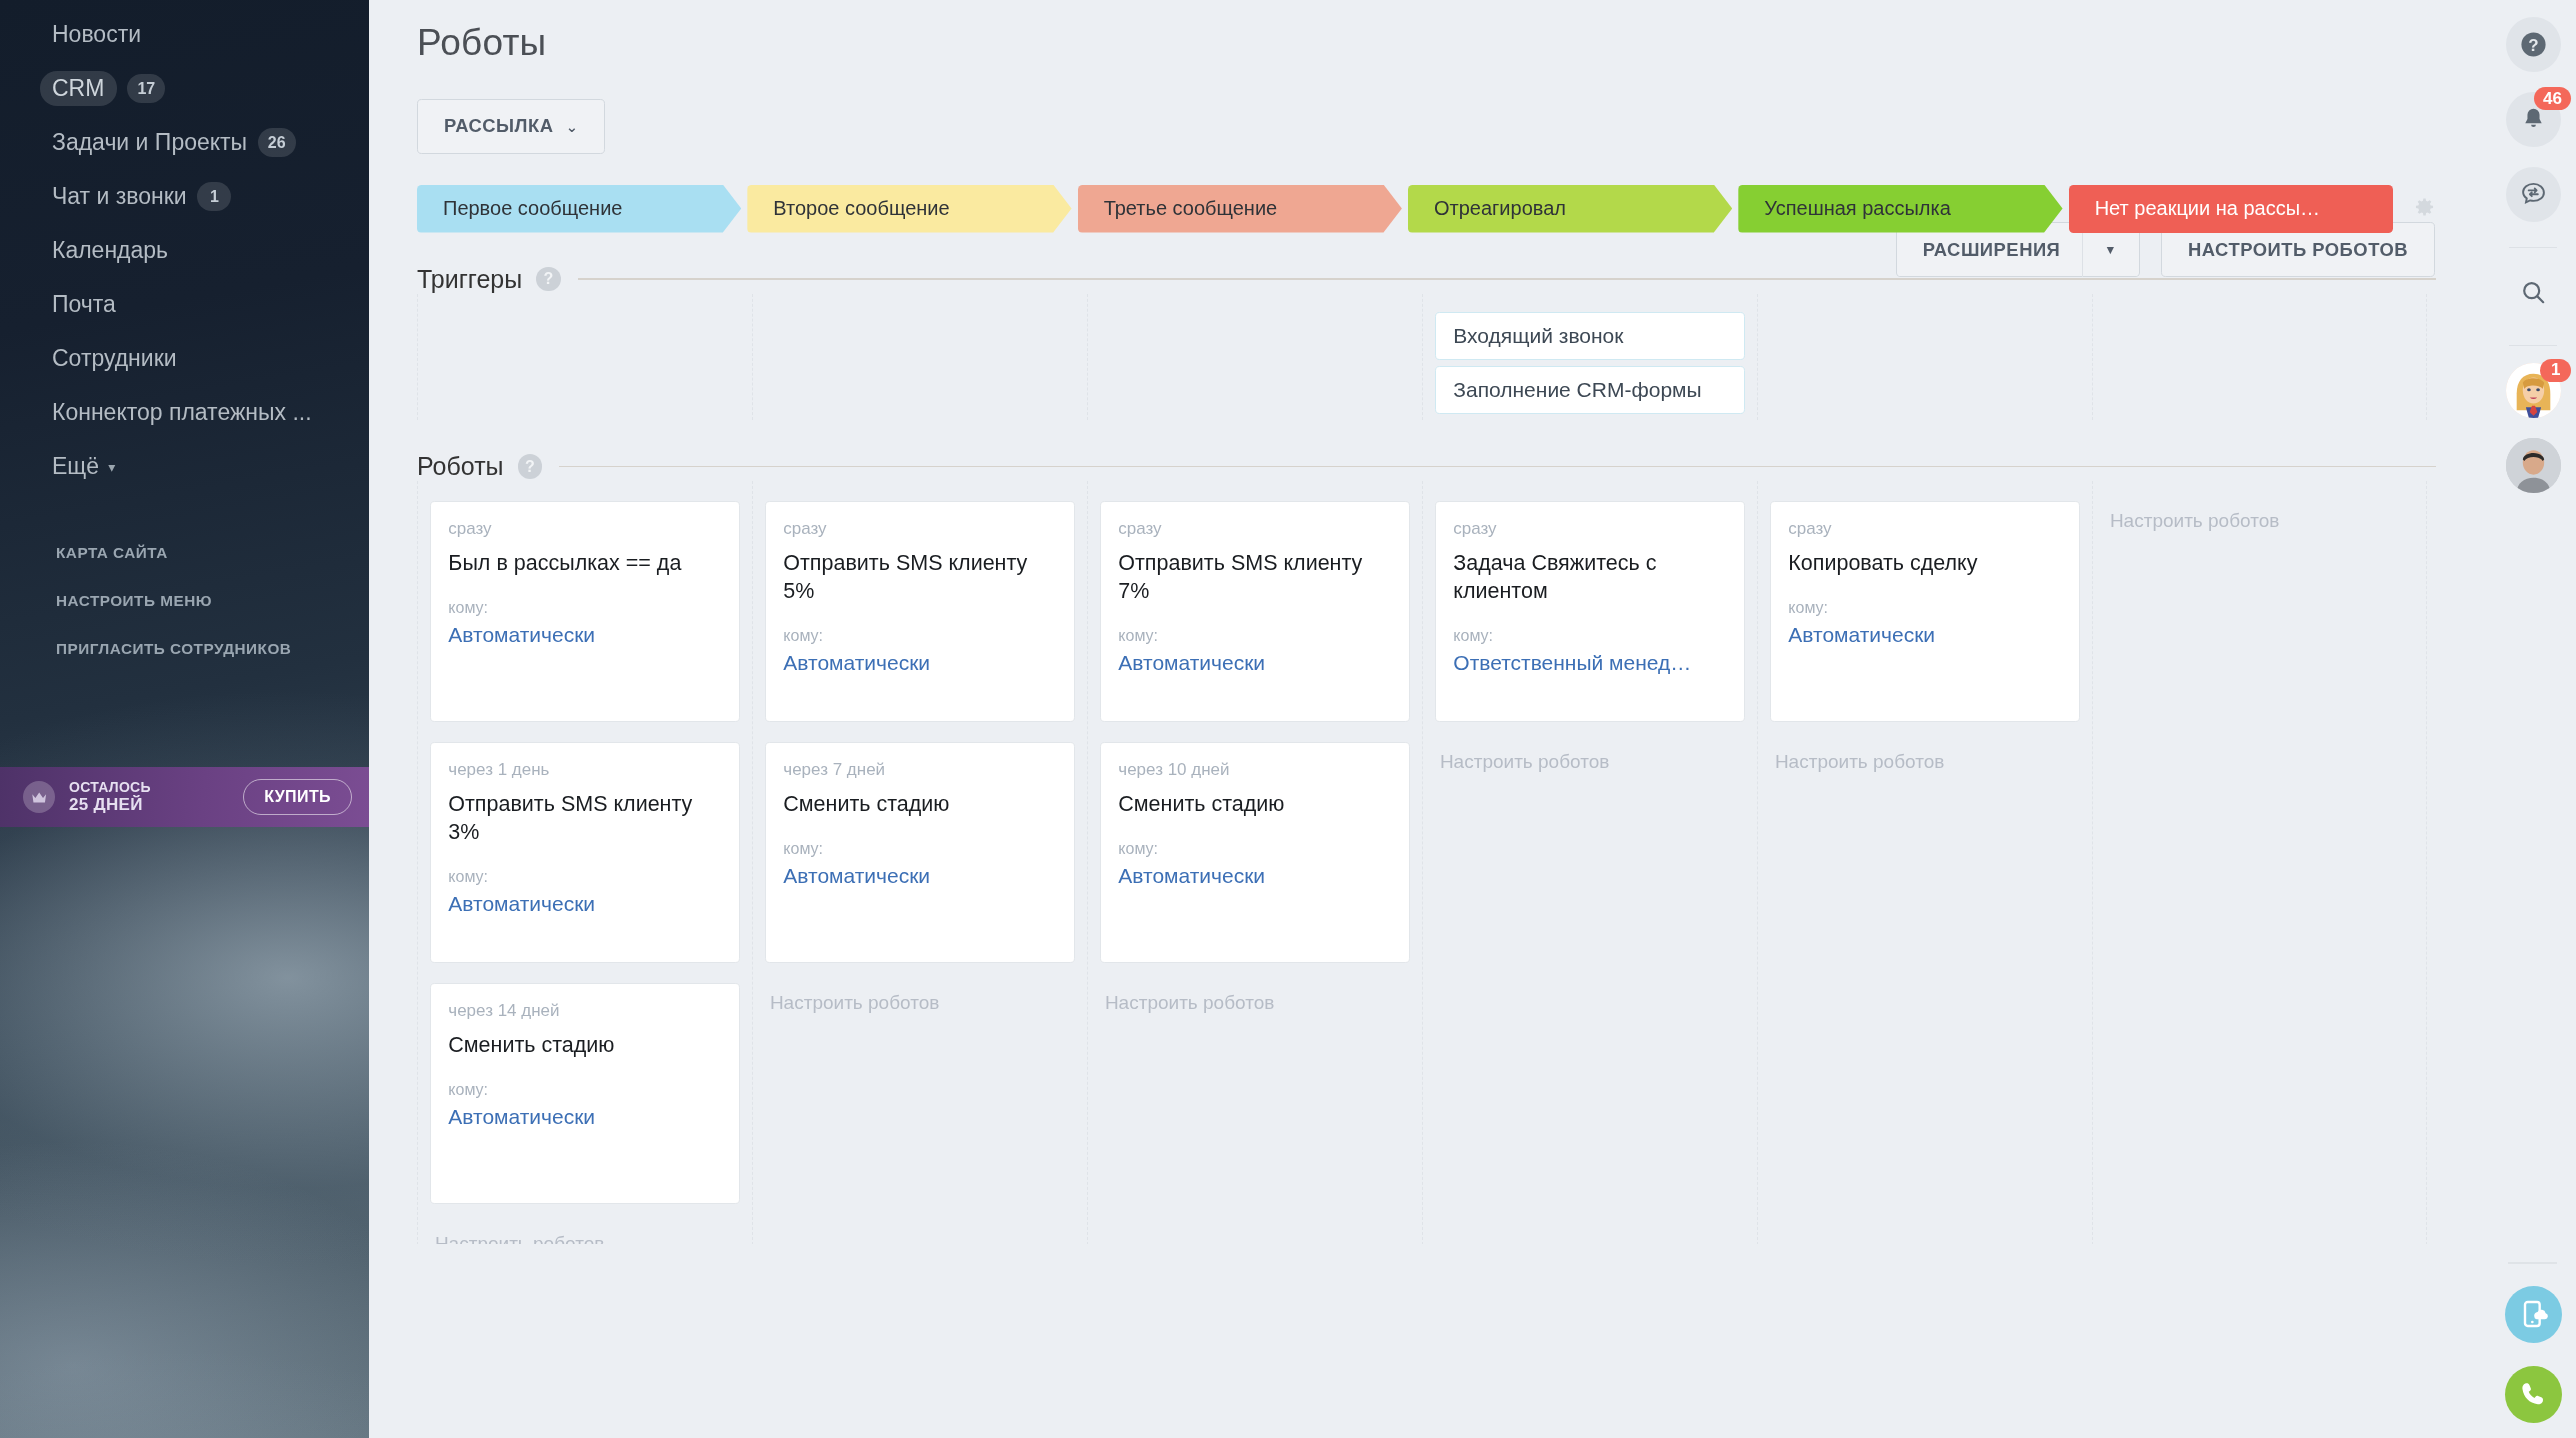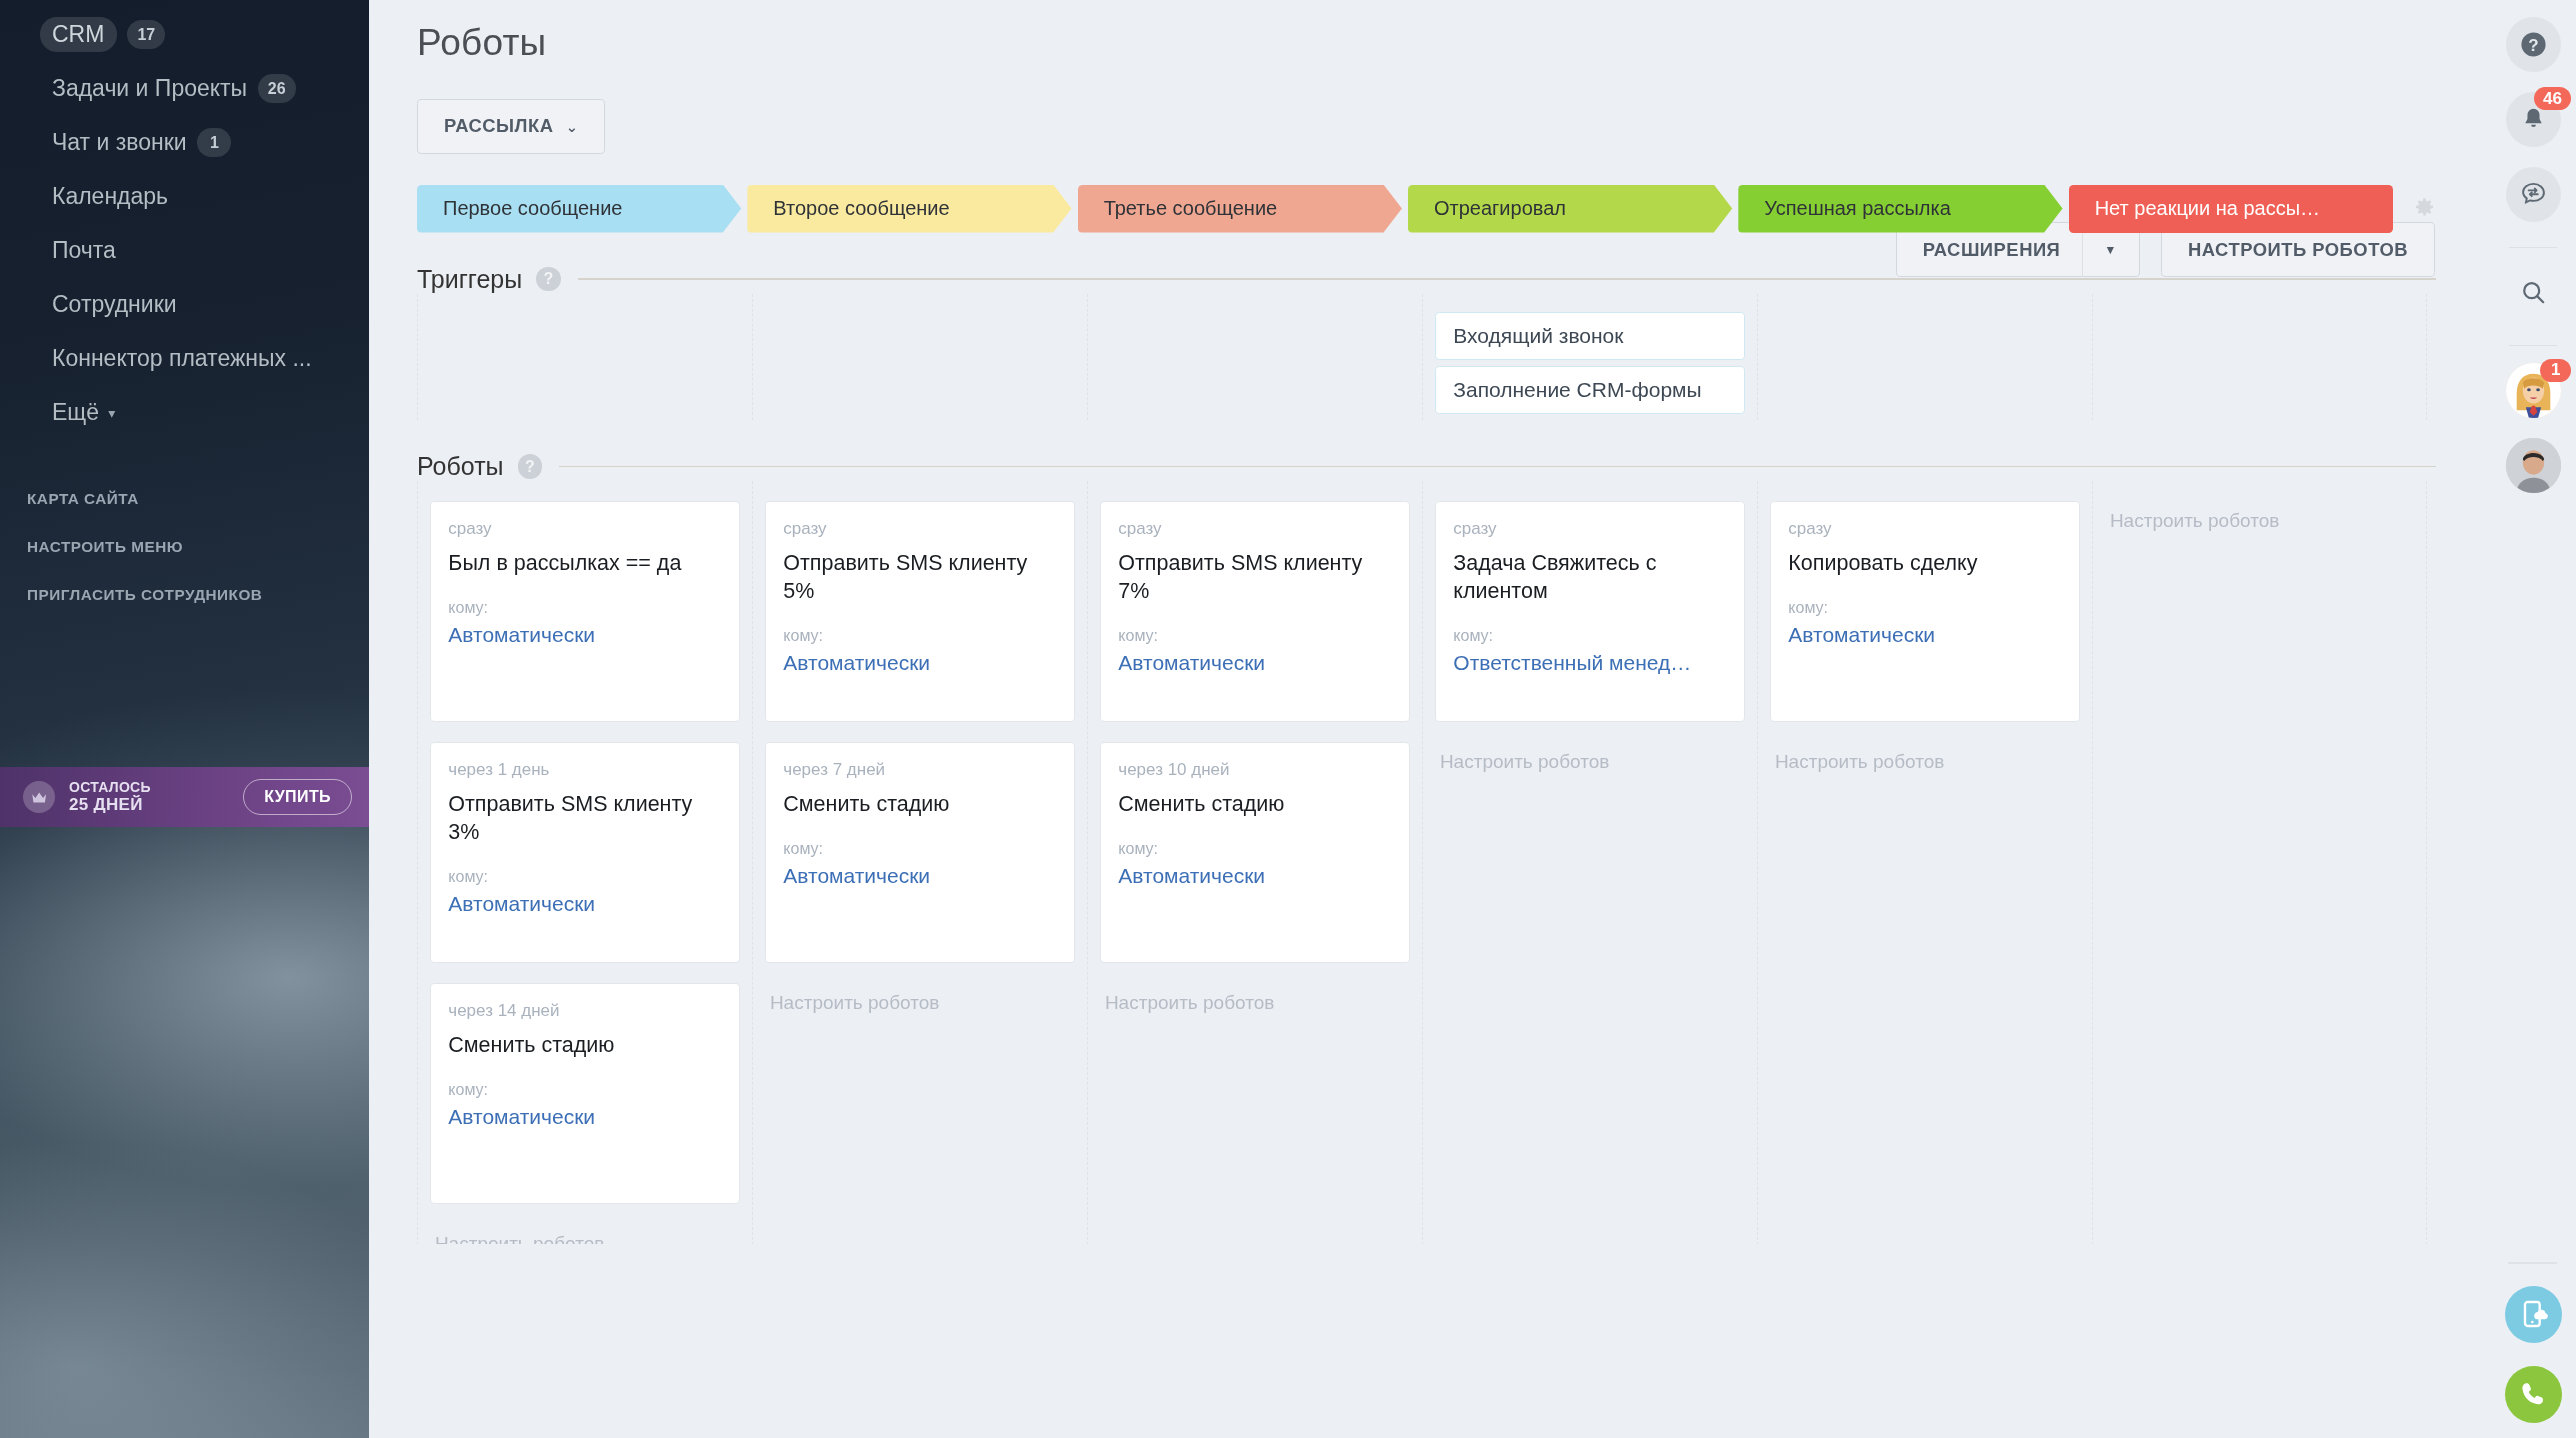--- a/index.html
+++ b/index.html
@@ -60,21 +60,21 @@
     min-width: 34px; height: 29px; padding: 0 10px;
     border-radius: 15.3px;
     background: rgba(255,255,255,0.13);
     color: #c6ced6; font-size: 16px; font-weight: 700;
     display: inline-flex; align-items: center; justify-content: center;
   }
   .sb-caret { margin-left: 9.2px; color:#9aa5ae; font-size: 14px; }
 
   .sb-sublinks { margin-top: 35px; }
   .sb-sub {
-    padding-left: 27px; height: 48px; display: flex; align-items: center;
+    padding-left: 56px; height: 48px; display: flex; align-items: center;
     font-size: 15.3px; font-weight: 700; letter-spacing: 0.5px;
     color: #9aa6b1; cursor: pointer;
   }
 
   .sb-buy {
     position: absolute; left: 0; right: 0; top: 767px;
     height: 60px;
     background: linear-gradient(95deg, #4e3268 0%, #6a4183 55%, #7b4d93 100%);
     display: flex; align-items: center; padding: 0 17px 0 23px;
   }
@@ -218,20 +218,23 @@
   .rail-bottom { position: absolute; bottom: 15.3px; left: 0; right: 0;
                  display: flex; flex-direction: column; align-items: center; gap: 23px; }
   .rail-bottom-sep { position: absolute; top: 1262px; left: 18.4px; width: 49px; height: 1.5px; background: #dfe3e7; }
 </style>
 </head>
 <body>
 
 <aside class="sidebar">
 
   <nav class="sb-nav">
+    <div class="sb-item">
+      <span class="lbl">Новости</span>
+    </div>
     <div class="sb-item active">
       <span class="lbl">CRM</span>
       <span class="sb-badge">17</span>
     </div>
     <div class="sb-item">
       <span class="lbl">Задачи и Проекты</span>
       <span class="sb-badge">26</span>
     </div>
     <div class="sb-item">
       <span class="lbl">Чат и звонки</span>

